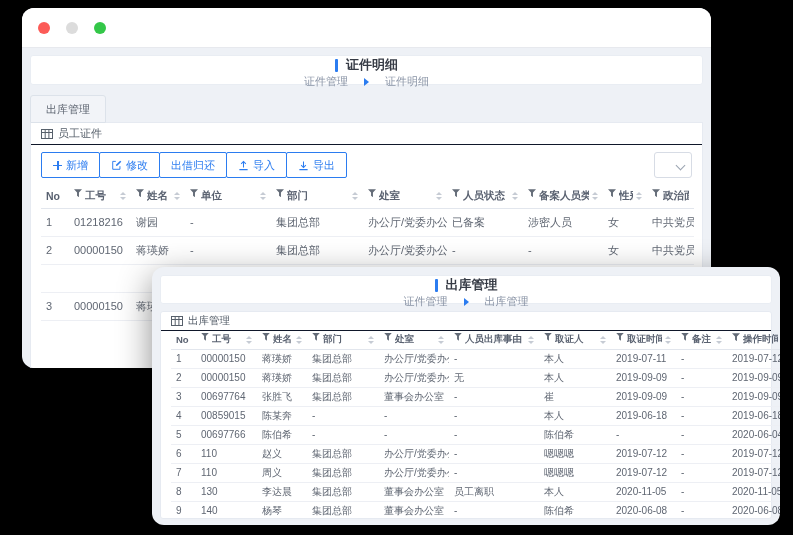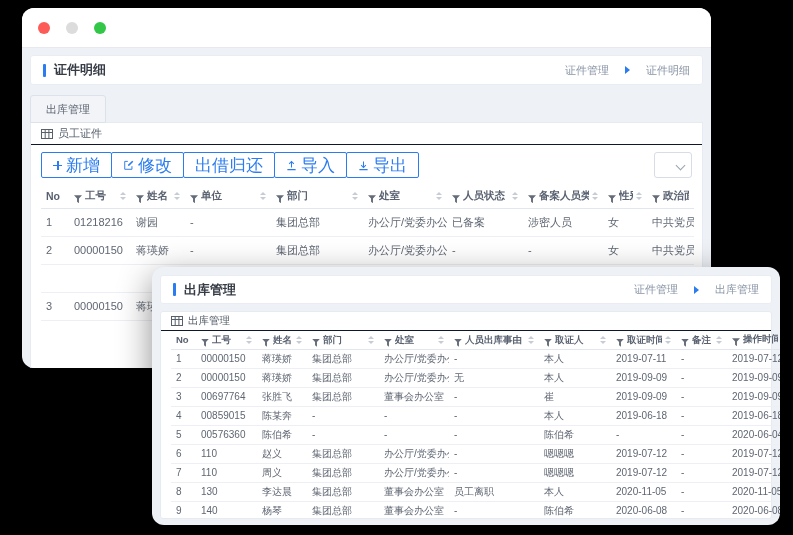--- a/index.html
+++ b/index.html
@@ -18,21 +18,21 @@
 
   
   .titlebar{height:40px;background:#fff;border-bottom:1px solid #e7e9ee;display:flex;align-items:center;padding-left:16px;gap:16px;box-sizing:border-box;}
   .dot{width:12px;height:12px;border-radius:50%;}
   .dot-red{background:#fc5b57;}
   .dot-gray{background:#dcdcdc;}
   .dot-green{background:#33c748;}
 
   
   .hdr-card{background:#fff;border:1px solid #e9edf3;border-radius:3px;height:30px;box-sizing:border-box;
-    display:flex;align-items:center;justify-content:space-between;padding:0 12px;}
+    display:flex;align-items:center;padding:0 12px;flex-direction:column;}
   .win-back .hdr-card{margin:7px 8px 0;}
   .win-front .hdr-card{margin:8px 8px 0;height:29px;}
   .page-title{display:flex;align-items:center;gap:8px;font-size:13px;font-weight:bold;color:#363b45;}
   .title-bar-mark{width:3px;height:13px;background:#2b7cf0;border-radius:1px;}
   .crumb{display:flex;align-items:center;gap:16px;font-size:11px;color:#8a94a6;}
   .crumb-arrow{width:0;height:0;border-left:5px solid #2b7cf0;border-top:4px solid transparent;border-bottom:4px solid transparent;}
 
   
   .tabs{display:flex;gap:3px;margin:10px 8px -1px;position:relative;z-index:3;}
   .tab{box-sizing:border-box;height:28px;line-height:26px;padding:0 15px;font-size:11px;color:#5f6672;
@@ -45,21 +45,21 @@
   .win-front .panel{top:44px;bottom:6px;border-radius:3px;}
 
   .section{height:21px;display:flex;align-items:center;gap:5px;padding:0 10px;border-bottom:1px solid #0f172a;
     font-size:11px;color:#57606b;}
   .win-front .section{height:18px;font-size:10.5px;}
   .grid-ico{flex:none;display:block;}
 
   
   .toolbar{display:flex;align-items:center;padding:7px 10px;}
   .btn{box-sizing:border-box;height:26px;display:flex;align-items:center;gap:4px;padding:0 11px;
-    background:#fff;border:1px solid #2b7cf0;color:#2b7cf0;font-size:17px;border-radius:2px;cursor:pointer;
+    background:#fff;border:1px solid #2b7cf0;color:#2b7cf0;font-size:11px;border-radius:2px;cursor:pointer;
     font-family:inherit;}
   .btn + .btn{margin-left:-1px;}
   .plus-icon{position:relative;width:9px;height:9px;flex:none;}
   .plus-icon::before,.plus-icon::after{content:"";position:absolute;background:currentColor;}
   .plus-icon::before{left:4px;top:0;width:1.6px;height:9px;}
   .plus-icon::after{left:0;top:4px;width:9px;height:1.6px;}
   .mini-select{margin-left:auto;width:38px;height:26px;box-sizing:border-box;background:#fff;
     border:1px solid #d7dce5;border-radius:3px;position:relative;cursor:pointer;}
   .chev{position:absolute;right:7px;top:9px;width:6px;height:6px;border-right:1.2px solid #9aa3b0;border-bottom:1.2px solid #9aa3b0;transform:rotate(45deg);}
 
@@ -68,21 +68,21 @@
   .back-tbl{width:653px;}
   .front-tbl{width:612px;}
   th,td{padding:0 5px;text-align:left;white-space:nowrap;overflow:hidden;box-sizing:border-box;}
   thead th{border-bottom:1px solid #e2e6ed;color:#596170;font-weight:bold;}
   tbody td{border-bottom:1px solid #edeff4;color:#5f6672;}
   .back-tbl thead th{height:23px;font-size:10.5px;}
   .back-tbl tbody td{height:28px;font-size:11px;}
   .front-tbl thead th{height:18px;font-size:9.5px;}
   .front-tbl tbody td{height:19px;font-size:10px;}
   .spacer-row td{height:84px;border-bottom:1px solid #edeff4;}
-  .th-in{display:flex;align-items:flex-end;min-width:0;}
+  .th-in{display:flex;align-items:flex-start;min-width:0;}
   .th-label{overflow:hidden;}
   .funnel-icon{flex:none;width:8px;height:8px;margin-right:3px;background:#646c78;
     clip-path:polygon(0 0,100% 0,62% 42%,62% 100%,38% 80%,38% 42%);}
   .sort-icon{flex:none;display:inline-flex;flex-direction:column;margin-left:auto;padding-left:3px;}
   .sort-icon::before,.sort-icon::after{content:"";width:0;height:0;border:3px solid transparent;}
   .sort-icon::before{border-bottom-color:#c6cbd4;margin-bottom:1px;}
   .sort-icon::after{border-top-color:#c6cbd4;margin-top:1px;}
   .ico-svg{flex:none;display:block;}
 </style>
 </head>
@@ -447,21 +447,21 @@
             <td>-</td>
             <td>-</td>
             <td>-</td>
             <td>本人</td>
             <td>2019-06-18</td>
             <td>-</td>
             <td>2019-06-18</td>
         </tr>
         <tr>
           <td>5</td>
-            <td>00576360</td>
+            <td>00697766</td>
             <td>陈伯希</td>
             <td>-</td>
             <td>-</td>
             <td>-</td>
             <td>陈伯希</td>
             <td>-</td>
             <td>-</td>
             <td>2020-06-04</td>
         </tr>
         <tr>

